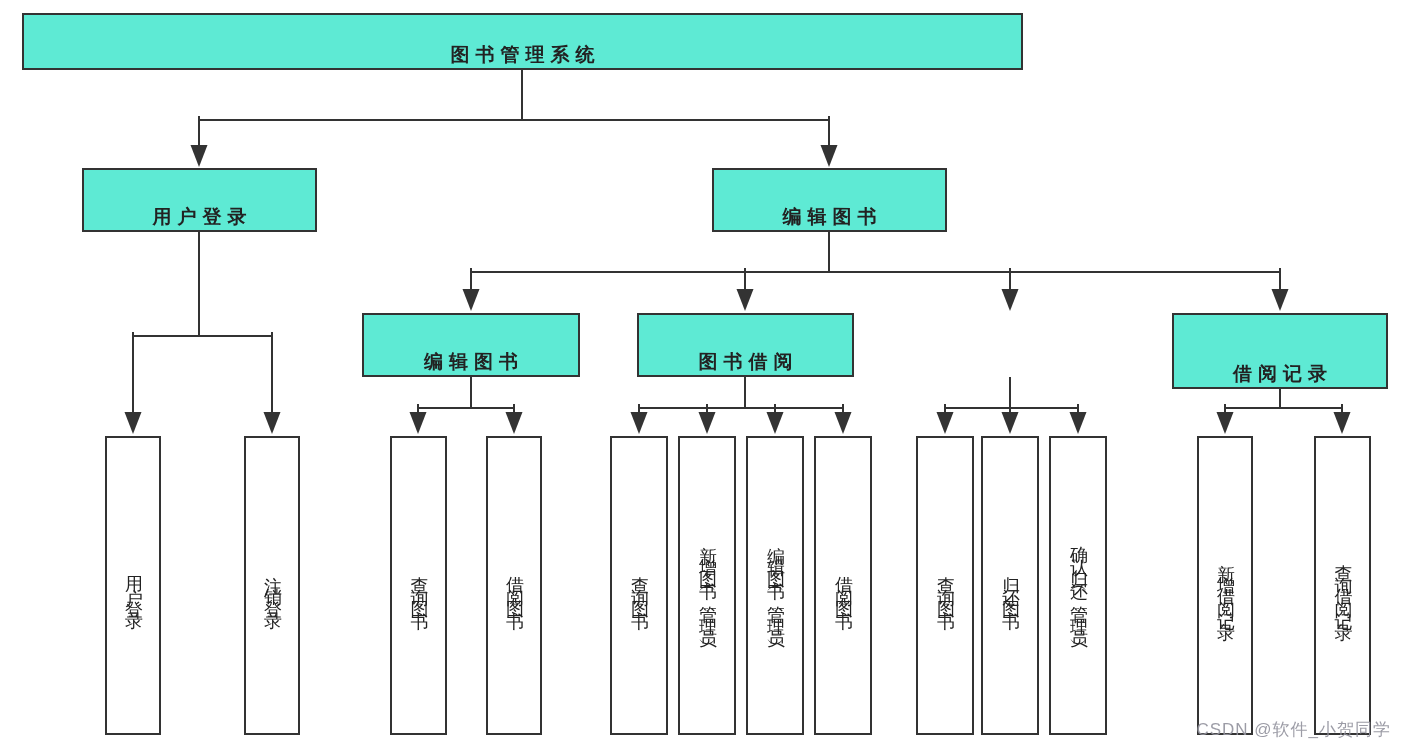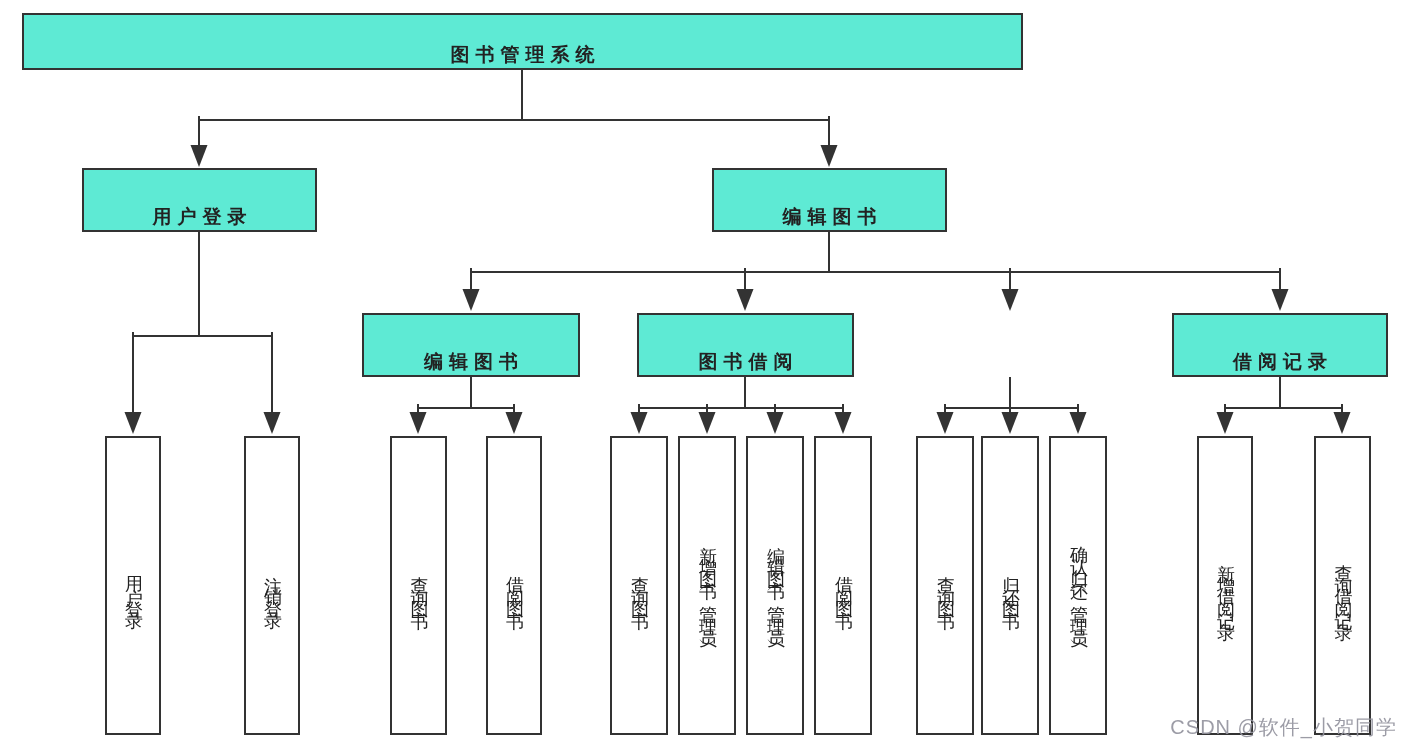--- a/index.html
+++ b/index.html
@@ -17,21 +17,21 @@
   }
   .leaf{
     position:absolute;border:2px solid #333333;background:#ffffff;box-sizing:border-box;
     display:flex;align-items:center;justify-content:center;
   }
   .vtext{
     writing-mode:vertical-rl;text-orientation:mixed;
     font-size:18px;letter-spacing:12px;color:#222;line-height:1.1;white-space:nowrap;
   }
   .watermark{
-    position:absolute;right:8px;bottom:6px;font-size:20px;letter-spacing:1px;
+    position:absolute;right:14px;bottom:6px;font-size:17px;letter-spacing:1px;
     color:rgba(148,148,158,0.92);z-index:5;white-space:nowrap;
   }
 </style>
 </head>
 <body>
 
 <div class="canvas">
 
   <svg class="connectors" width="1405" height="747" viewBox="0 0 1405 747" aria-hidden="true">
     <g stroke="#333333" stroke-width="2" fill="none">
@@ -90,21 +90,21 @@
   <div class="box" style="left:712px;top:168px;width:235px;height:64px;">
     <span class="hlabel">编辑图书</span>
   </div>
 
   <div class="box" style="left:362px;top:313px;width:218px;height:64px;">
     <span class="hlabel">编辑图书</span>
   </div>
   <div class="box" style="left:637px;top:313px;width:217px;height:64px;">
     <span class="hlabel">图书借阅</span>
   </div>
-  <div class="box" style="left:1172px;top:313px;width:216px;height:64px;">
+  <div class="box" style="left:1172px;top:313px;width:216px;height:76px;">
     <span class="hlabel">借阅记录</span>
   </div>
 
   <div class="leaf" style="left:105px;top:436px;width:56px;height:299px;">
     <span class="vtext">用户登录</span>
   </div>
   <div class="leaf" style="left:244px;top:436px;width:56px;height:299px;">
     <span class="vtext">注销登录</span>
   </div>
 

